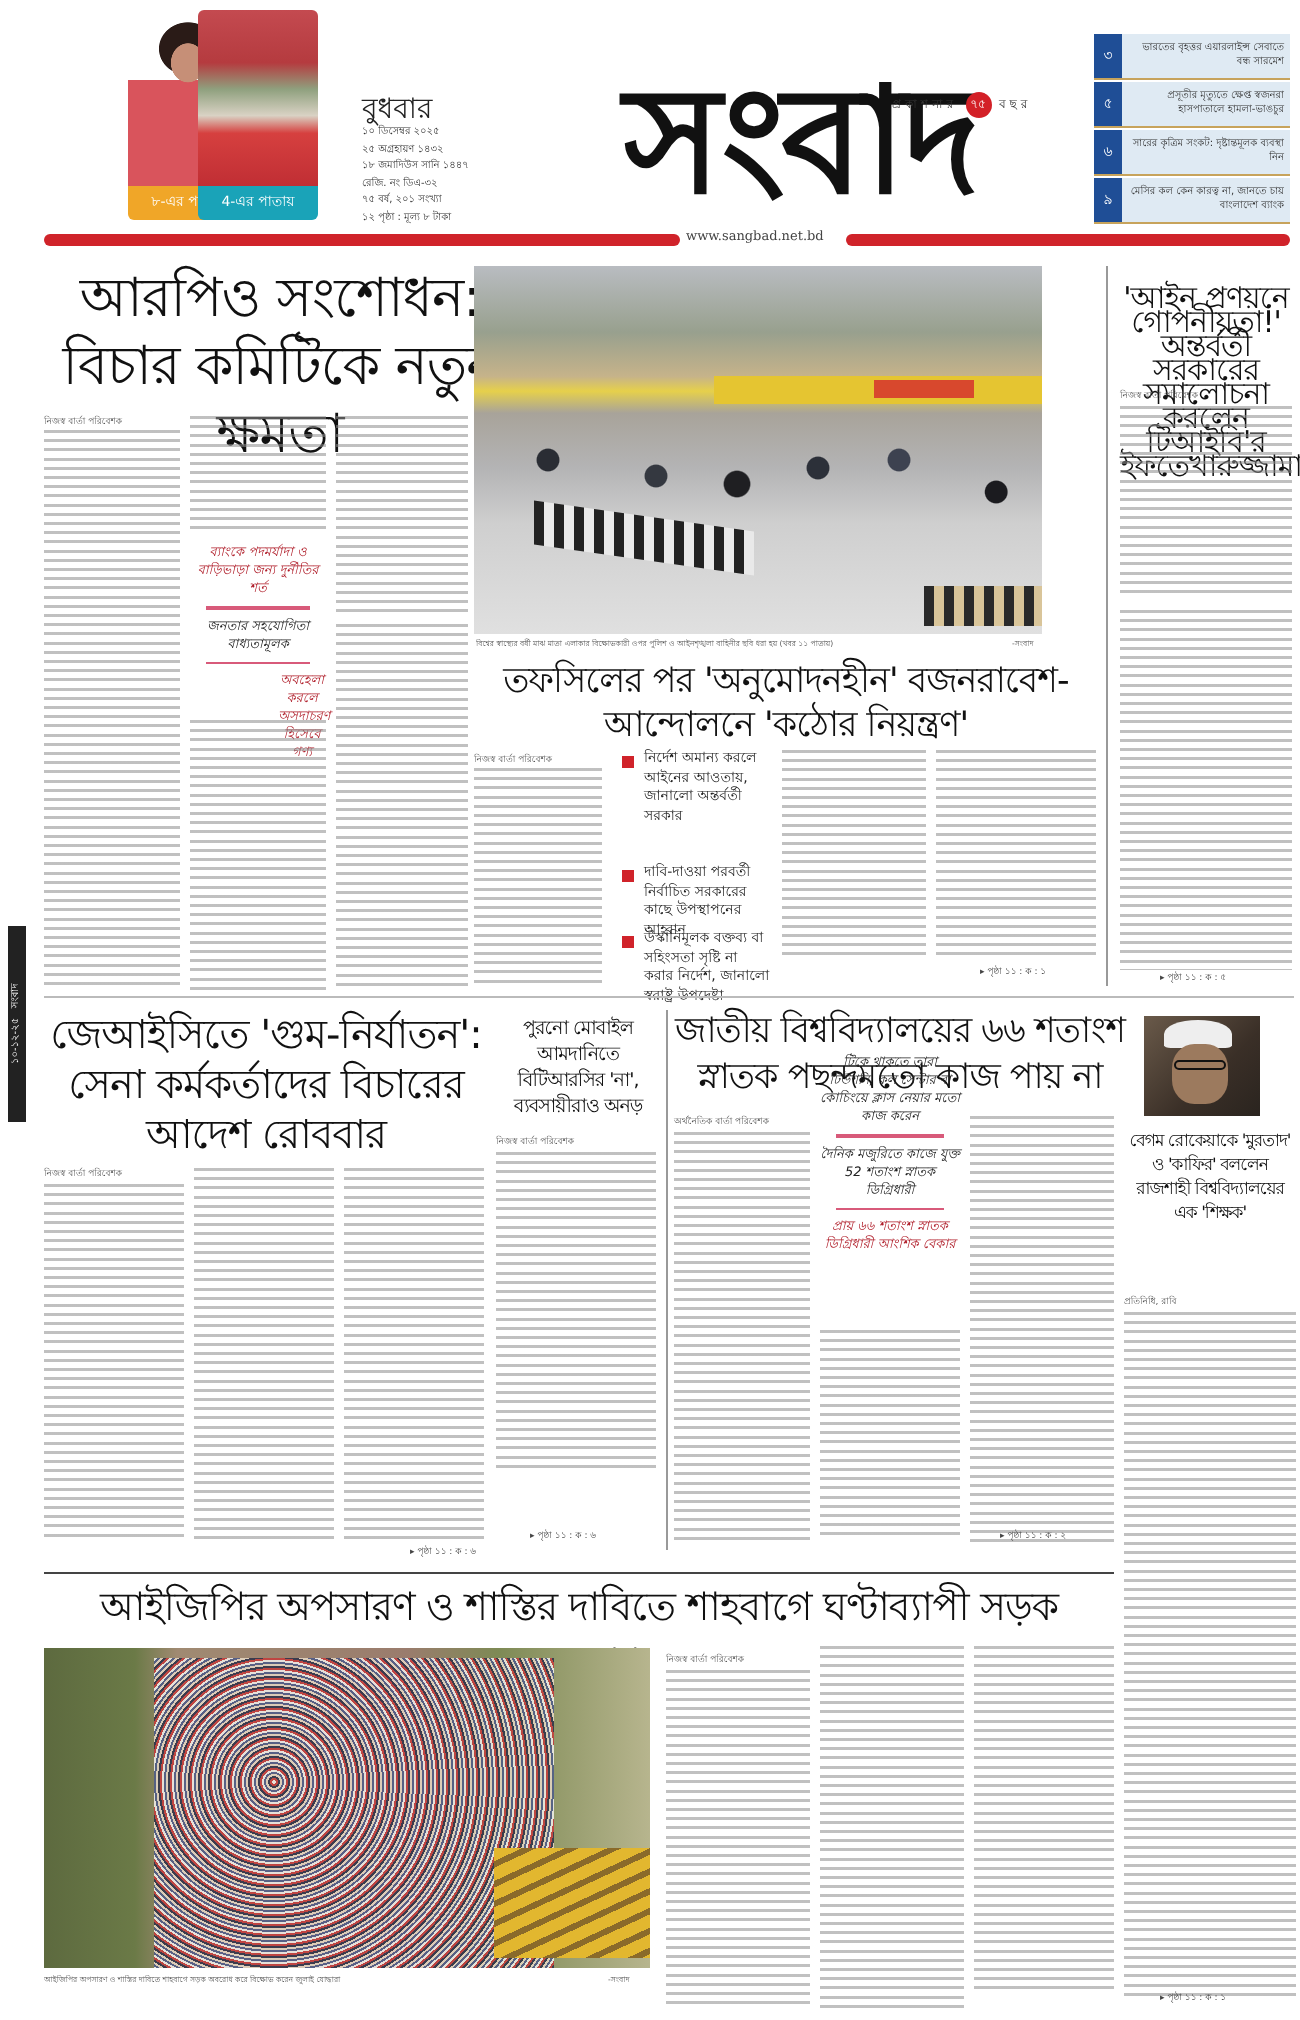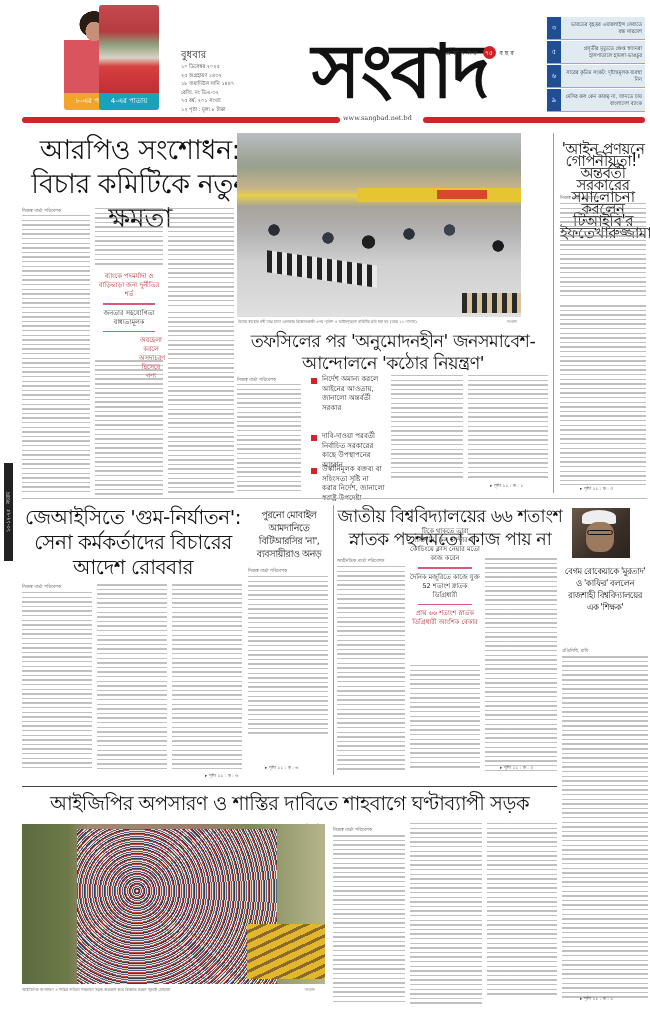--- a/index.html
+++ b/index.html
@@ -6,21 +6,21 @@
   html, body { width: 650px; height: 1010px; background: #fff; overflow: hidden; }
   body { font-family: "DejaVu Sans", sans-serif; color: #222; position: relative; }
 
   .abs { position: absolute; }
 
   
   .thumb { position: absolute; top: 5px; width: 60px; height: 105px; border-radius: 3px; overflow: hidden; }
   .thumb .pic { width: 100%; height: 88px; }
   .thumb .tag { height: 17px; color: #fff; font-size: 7px; line-height: 17px; text-align: center; }
   .date-block { position: absolute; left: 181px; top: 48px; font-size: 5px; line-height: 8.5px; color: #333; }
-  .date-block .day { font-size: 10px; line-height: 14px; color: #222; font-family: "DejaVu Serif", serif; }
+  .date-block .day { font-size: 14px; line-height: 14px; color: #222; font-family: "DejaVu Serif", serif; }
   .logo { position: absolute; left: 250px; top: 30px; width: 300px; height: 82px; font-family: "DejaVu Serif", serif; font-weight: bold; font-size: 74px; line-height: 82px; letter-spacing: -2px; color: #111; text-align: center; }
   .tagline { position: absolute; left: 446px; top: 46px; font-size: 6px; color: #333; letter-spacing: 2px; }
   .tagline .badge { display: inline-block; width: 13px; height: 13px; border-radius: 50%; background: #d32027; color: #fff; font-size: 6px; line-height: 13px; text-align: center; letter-spacing: 0; }
   .redbar { position: absolute; top: 117px; height: 6px; background: #d0232a; border-radius: 3px; }
   .url { position: absolute; left: 343px; top: 114px; font-family: "DejaVu Serif", serif; font-size: 6.5px; color: #444; }
 
   .index { position: absolute; left: 547px; top: 17px; width: 98px; }
   .index-row { display: flex; height: 23px; border-bottom: 1px solid #c7a35b; margin-bottom: 1px; }
   .index-row .num { width: 14px; background: #1f4e96; color: #fff; font-size: 7px; line-height: 23px; text-align: center; }
   .index-row .txt { flex: 1; background: #dfeaf3; font-size: 5px; line-height: 7px; padding: 4px 3px; text-align: right; color: #333; }
@@ -37,21 +37,21 @@
     opacity: 0.55;
   }
   .col .lines.dense { background: repeating-linear-gradient(to bottom, #8d8d8d 0px, #8d8d8d 1.5px, transparent 1.5px, transparent 4.6px); }
 
   .photo { position: absolute; overflow: hidden; }
   .caption { position: absolute; font-size: 3.8px; color: #555; white-space: nowrap; overflow: hidden; }
 
   .hrule { position: absolute; height: 1px; background: #555; }
   .vrule { position: absolute; width: 1px; background: #999; }
 
-  .pullbox { position: absolute; text-align: center; font-size: 6.5px; line-height: 9px; color: #222; }
+  .pullbox { position: absolute; text-align: center; font-size: 6.5px; line-height: 9px; color: #222; font-style: italic; }
   .pinkrule { height: 1.5px; background: #d85a7a; margin: 4px 8px; }
 
   .bullet { position: absolute; font-size: 7px; line-height: 9.5px; color: #222; padding-left: 11px; }
   .bullet::before { content: ""; position: absolute; left: 0; top: 3px; width: 6px; height: 6px; background: #d0232a; }
 
   .contd { position: absolute; font-size: 4.5px; color: #444; }
 
   .side-label { position: absolute; left: 4px; top: 463px; width: 9px; height: 98px; background: #222; color: #fff; font-size: 5px; writing-mode: vertical-rl; transform: rotate(180deg); text-align: center; line-height: 9px; }
 </style>
 </head>
@@ -147,21 +147,21 @@
 <div class="abs byline" style="left:560px; top:195px;">নিজস্ব বার্তা পরিবেশক</div>
 <div class="col" style="left:560px; top:203px; width:86px; height:95px;">
     <div class="lines dense"></div>
   </div>
 <div class="col" style="left:560px; top:305px; width:86px; height:180px;">
     <div class="lines dense"></div>
   </div>
 <div class="contd" style="left:580px; top:486px;">▸ পৃষ্ঠা ১১ : ক : ৫</div>
 <div class="vrule" style="left:553px; top:133px; height:360px;"></div>
 
-<div class="abs h-big" style="left:237px; top:330px; width:312px; font-size:17.5px; line-height:22px;">তফসিলের পর 'অনুমোদনহীন' জনসমাবেশ-আন্দোলনে 'কঠোর নিয়ন্ত্রণ'</div>
+<div class="abs h-big" style="left:237px; top:330px; width:312px; font-size:17.5px; line-height:22px;">তফসিলের পর 'অনুমোদনহীন' বজনরাবেশ-আন্দোলনে 'কঠোর নিয়ন্ত্রণ'</div>
 <div class="abs byline" style="left:237px; top:377px;">নিজস্ব বার্তা পরিবেশক</div>
 <div class="col" style="left:237px; top:384px; width:64px; height:108px;">
     <div class="lines dense"></div>
   </div>
 <div class="bullet" style="left:311px; top:375px; width:74px;">নির্দেশ অমান্য করলে আইনের আওতায়, জানালো অন্তর্বর্তী সরকার</div>
 <div class="bullet" style="left:311px; top:432px; width:74px;">দাবি-দাওয়া পরবর্তী নির্বাচিত সরকারের কাছে উপস্থাপনের আহ্বান</div>
 <div class="bullet" style="left:311px; top:465px; width:74px;">উস্কানিমূলক বক্তব্য বা সহিংসতা সৃষ্টি না করার নির্দেশ, জানালো স্বরাষ্ট্র উপদেষ্টা</div>
 <div class="col" style="left:391px; top:375px; width:72px; height:105px;">
     <div class="lines dense"></div>
   </div>

